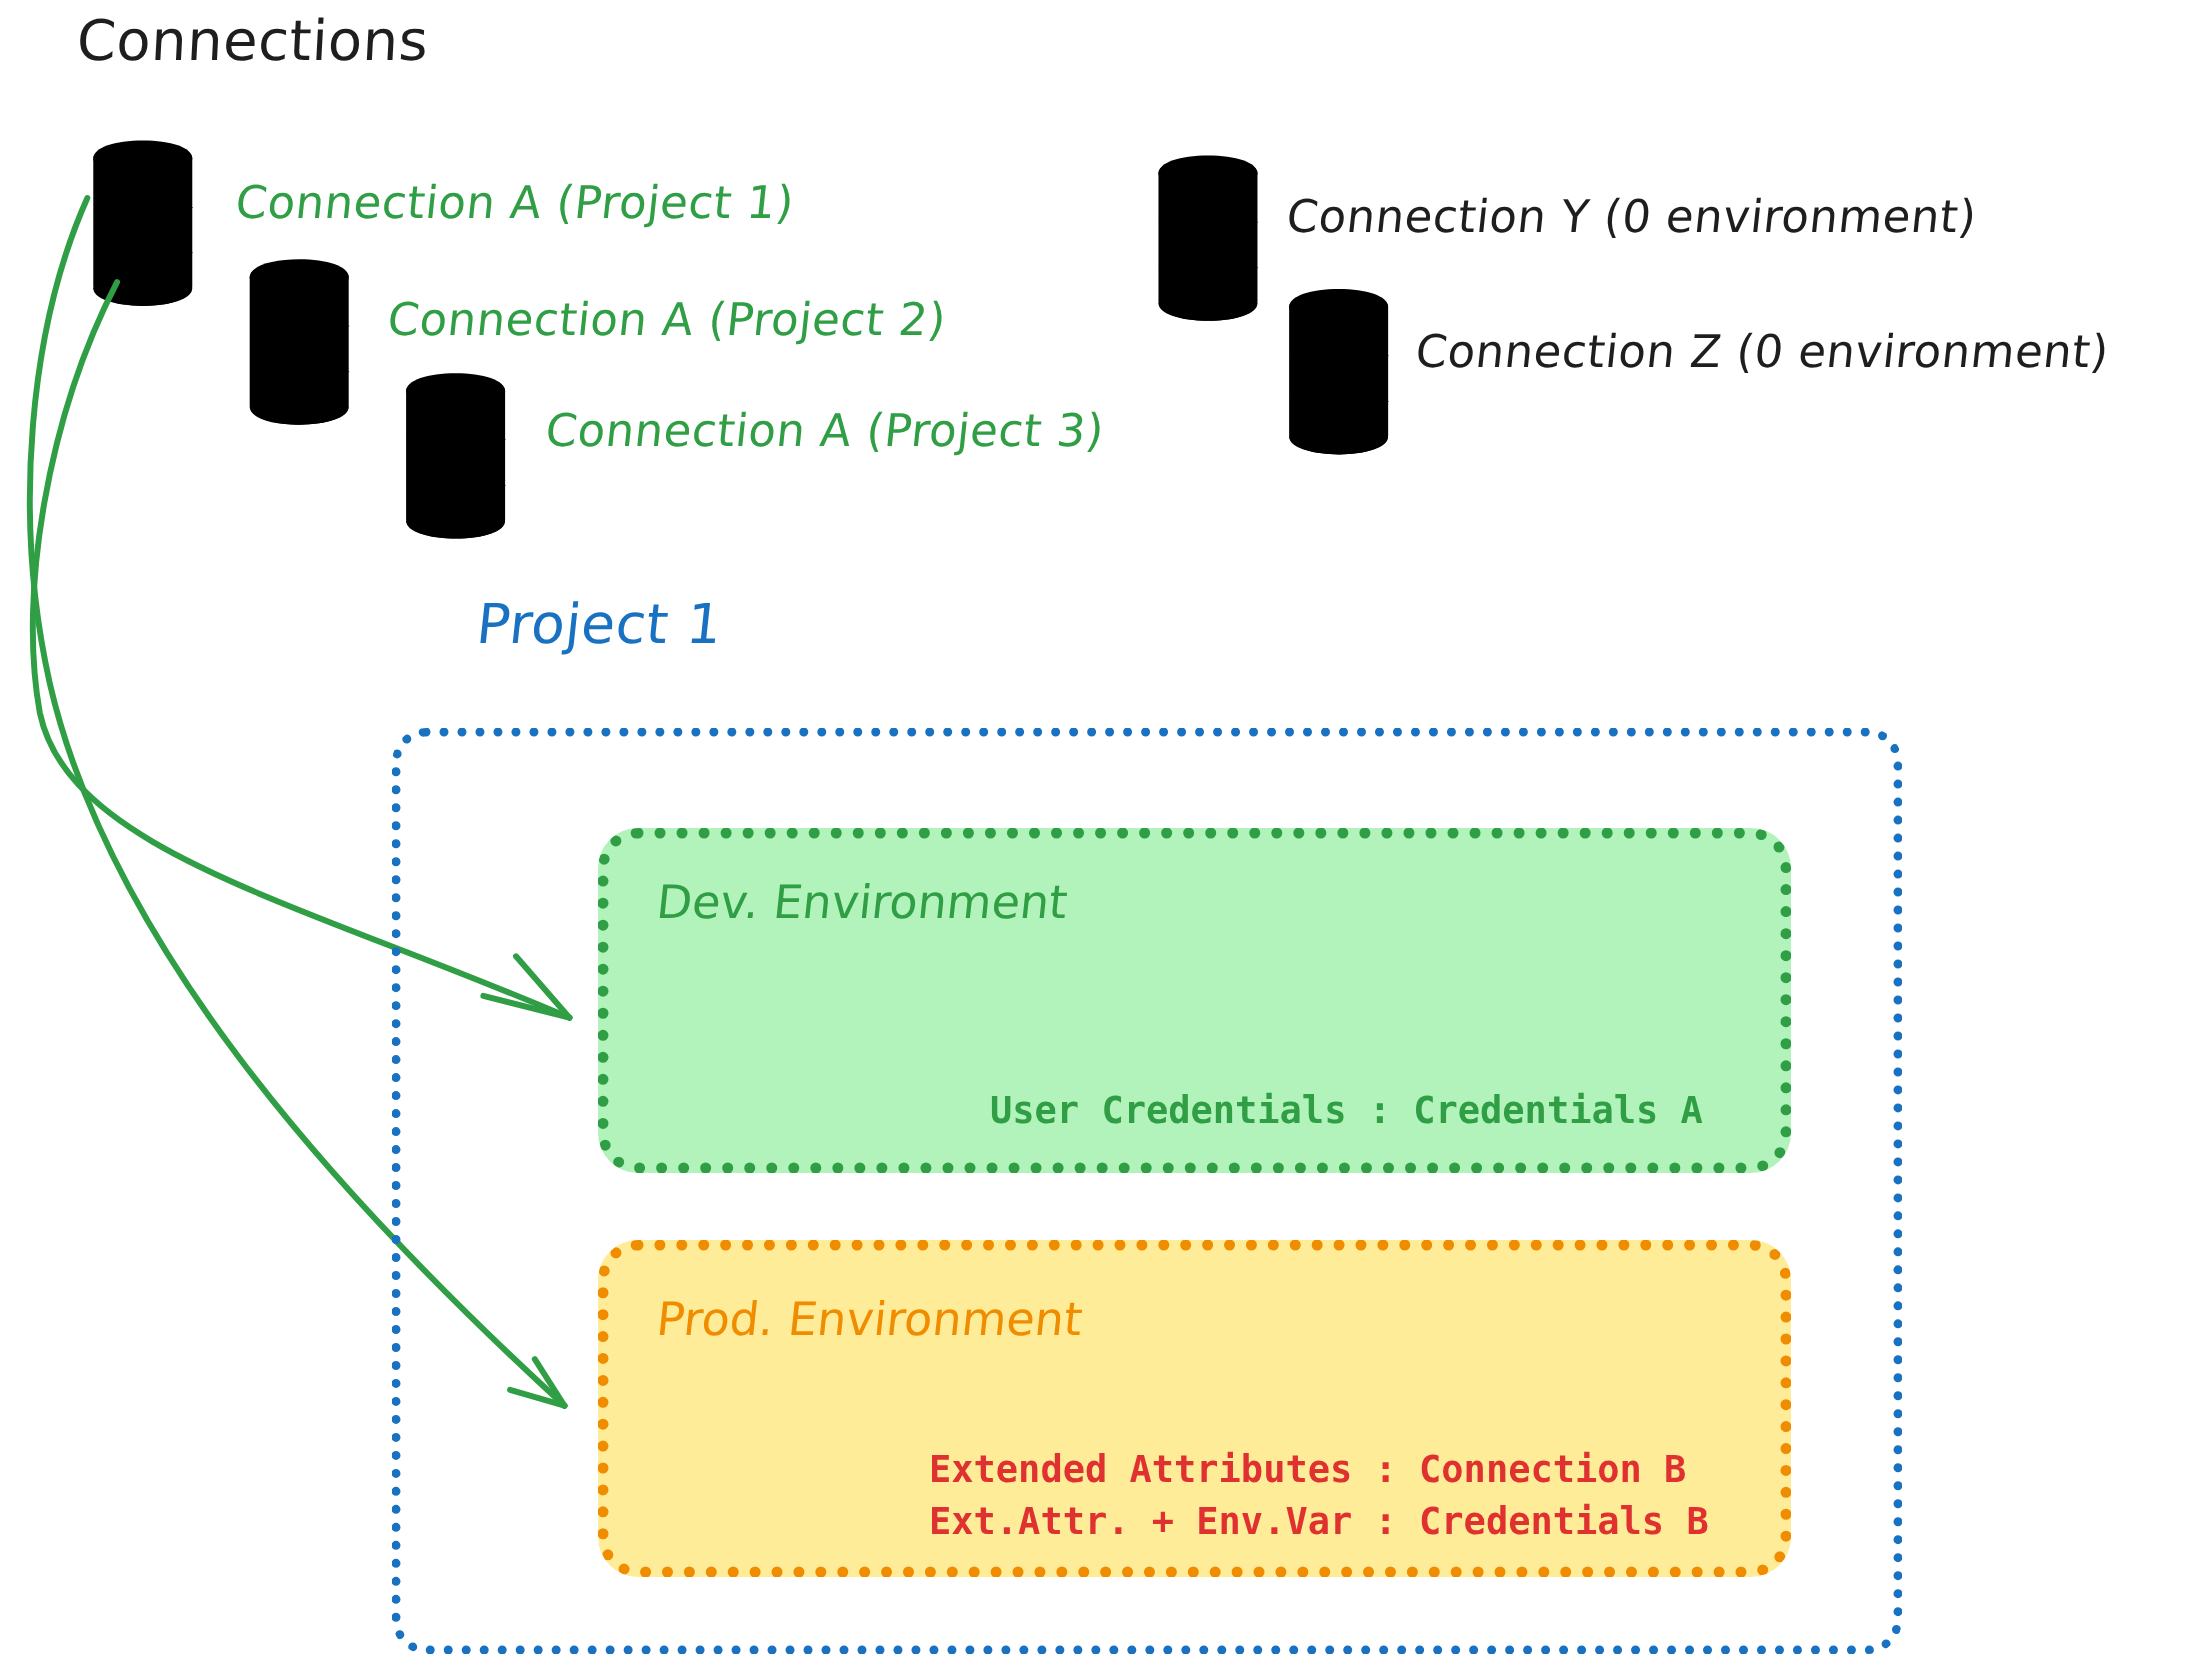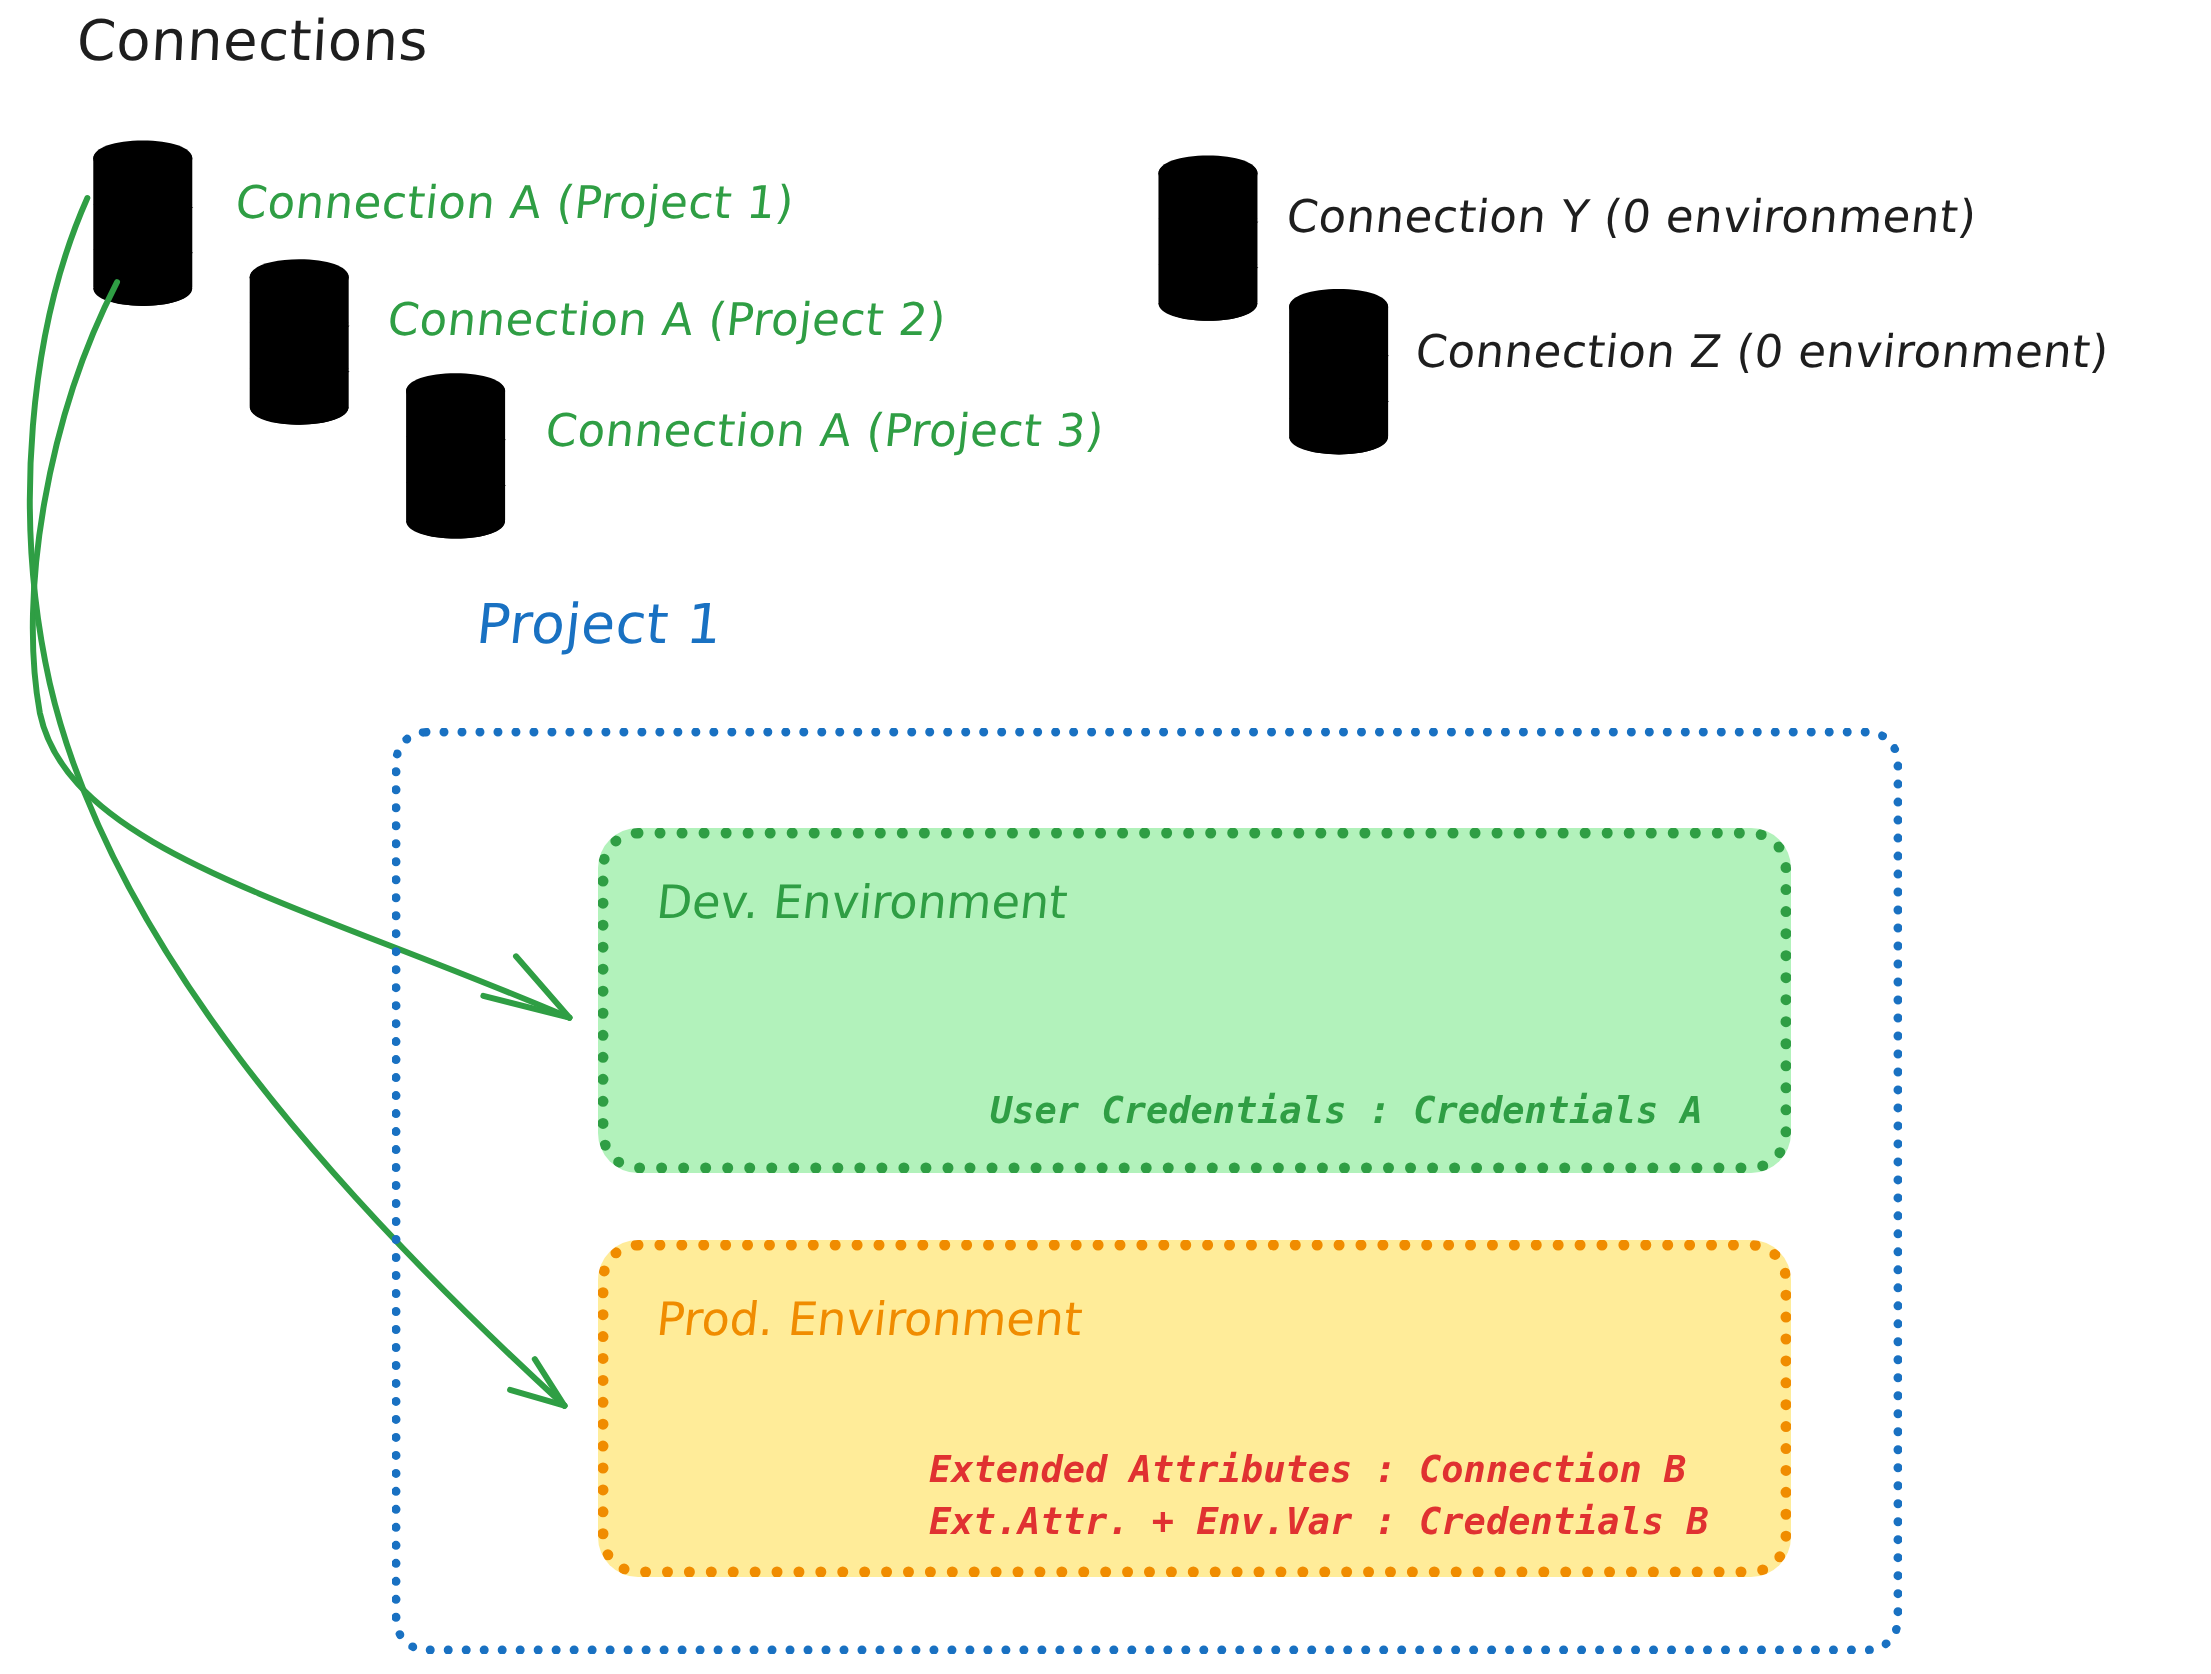--- a/index.html
+++ b/index.html
@@ -107,21 +107,20 @@
   }
   #dev-heading { left: 657px; top: 875px; color: #2f9e44; }
   #prod-heading { left: 657px; top: 1292px; color: #f08c00; }
 
   .env-line {
     position: absolute;
     font-family: "DejaVu Sans Mono", monospace;
     white-space: pre;
     font-size: 37px;
     font-weight: 700;
-    font-style: italic;
   }
   #dev-cred { left: 990px; top: 1089px; color: #2f9e44; }
   #prod-line1 { left: 929px; top: 1448px; color: #e03131; }
   #prod-line2 { left: 929px; top: 1500px; color: #e03131; }
 </style>
 </head>
 <body>
 
 <div id="canvas">
 

